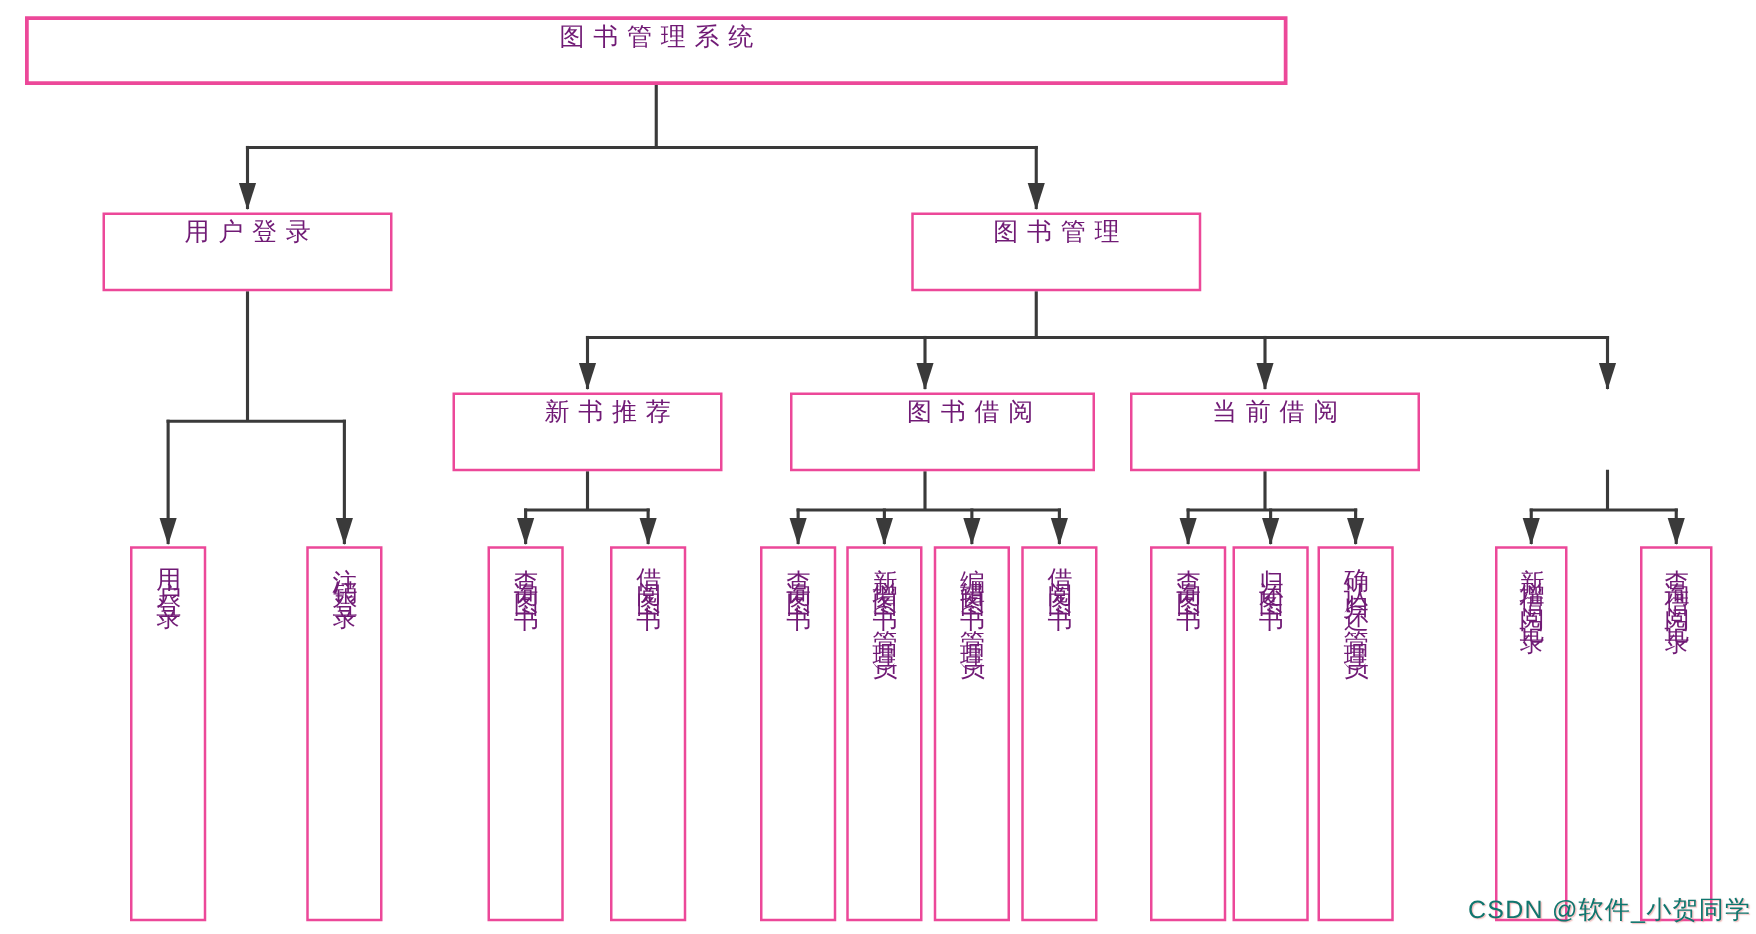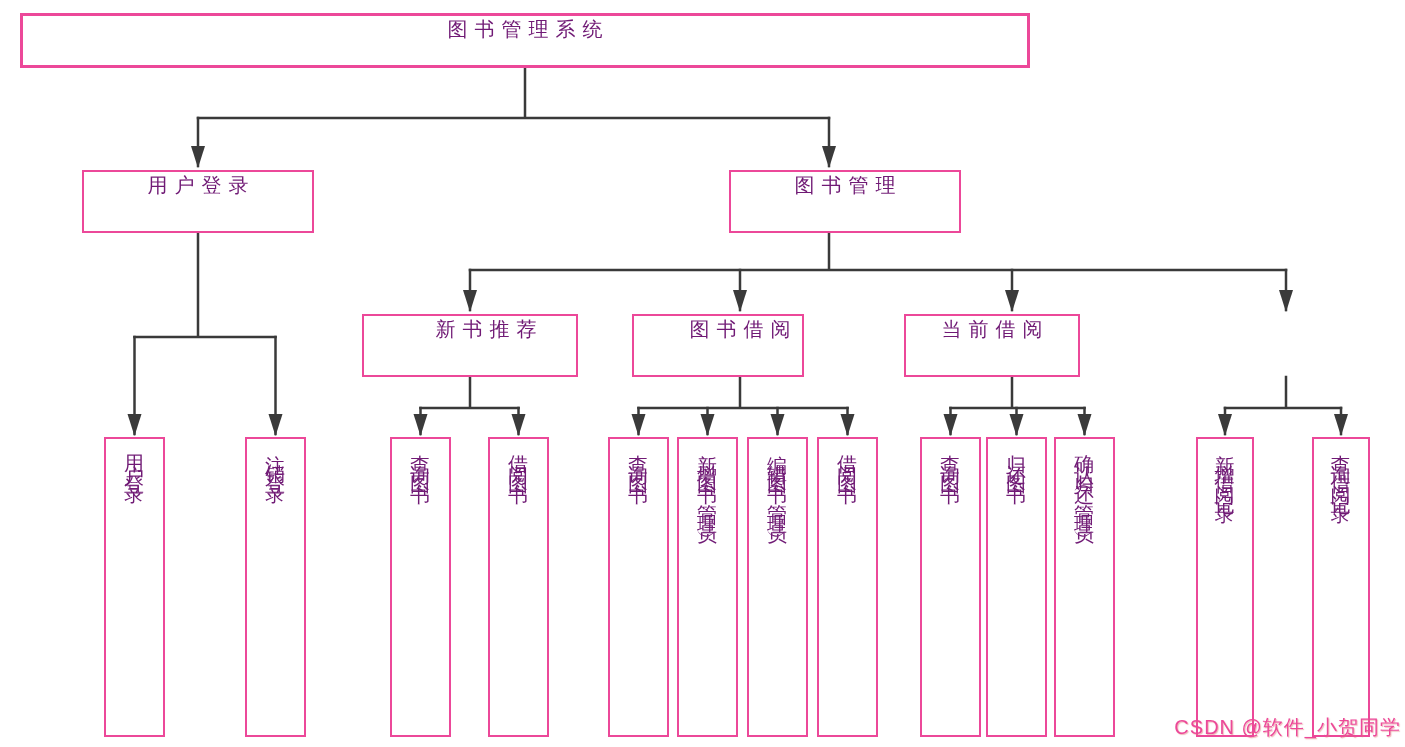--- a/index.html
+++ b/index.html
@@ -48,21 +48,21 @@
     line-height: 1;
     white-space: nowrap;
   }
   #watermark {
     position: absolute;
     right: 4px;
     top: 714px;
     z-index: 3;
     font-size: 20px;
     letter-spacing: 1px;
-    color: #ec4899;
+    color: #0f766e;
     text-shadow: 1px 1px 1px rgba(224, 122, 122, 0.55);
     white-space: nowrap;
   }
 </style>
 </head>
 <body>
 
 <div id="canvas">
 
   <svg id="wires" viewBox="0 0 1405 747" xmlns="http://www.w3.org/2000/svg">
@@ -129,24 +129,24 @@
   <div class="box" style="left:82px; top:170px; width:232px; height:63px;">
     <span class="hlabel">用户登录</span>
   </div>
   <div class="box" style="left:713px; top:170px; width:232px; height:63px;margin-left:16px;">
     <span class="hlabel">图书管理</span>
   </div>
 
   <div class="box" style="left:362px; top:314px; width:216px; height:63px;padding-left:32px;">
     <span class="hlabel">新书推荐</span>
   </div>
-  <div class="box" style="left:632px; top:314px; width:172px; height:63px;padding-left:44px;">
+  <div class="box" style="left:632px; top:314px; width:244px; height:63px;padding-left:44px;">
     <span class="hlabel">图书借阅</span>
   </div>
-  <div class="box" style="left:904px; top:314px; width:176px; height:63px;">
+  <div class="box" style="left:904px; top:314px; width:232px; height:63px;">
     <span class="hlabel">当前借阅</span>
   </div>
 
   <div class="box leaf" style="left:104px;">
     <span class="vlabel">用户登录</span>
   </div>
   <div class="box leaf" style="left:245px;">
     <span class="vlabel">注销登录</span>
   </div>
 

